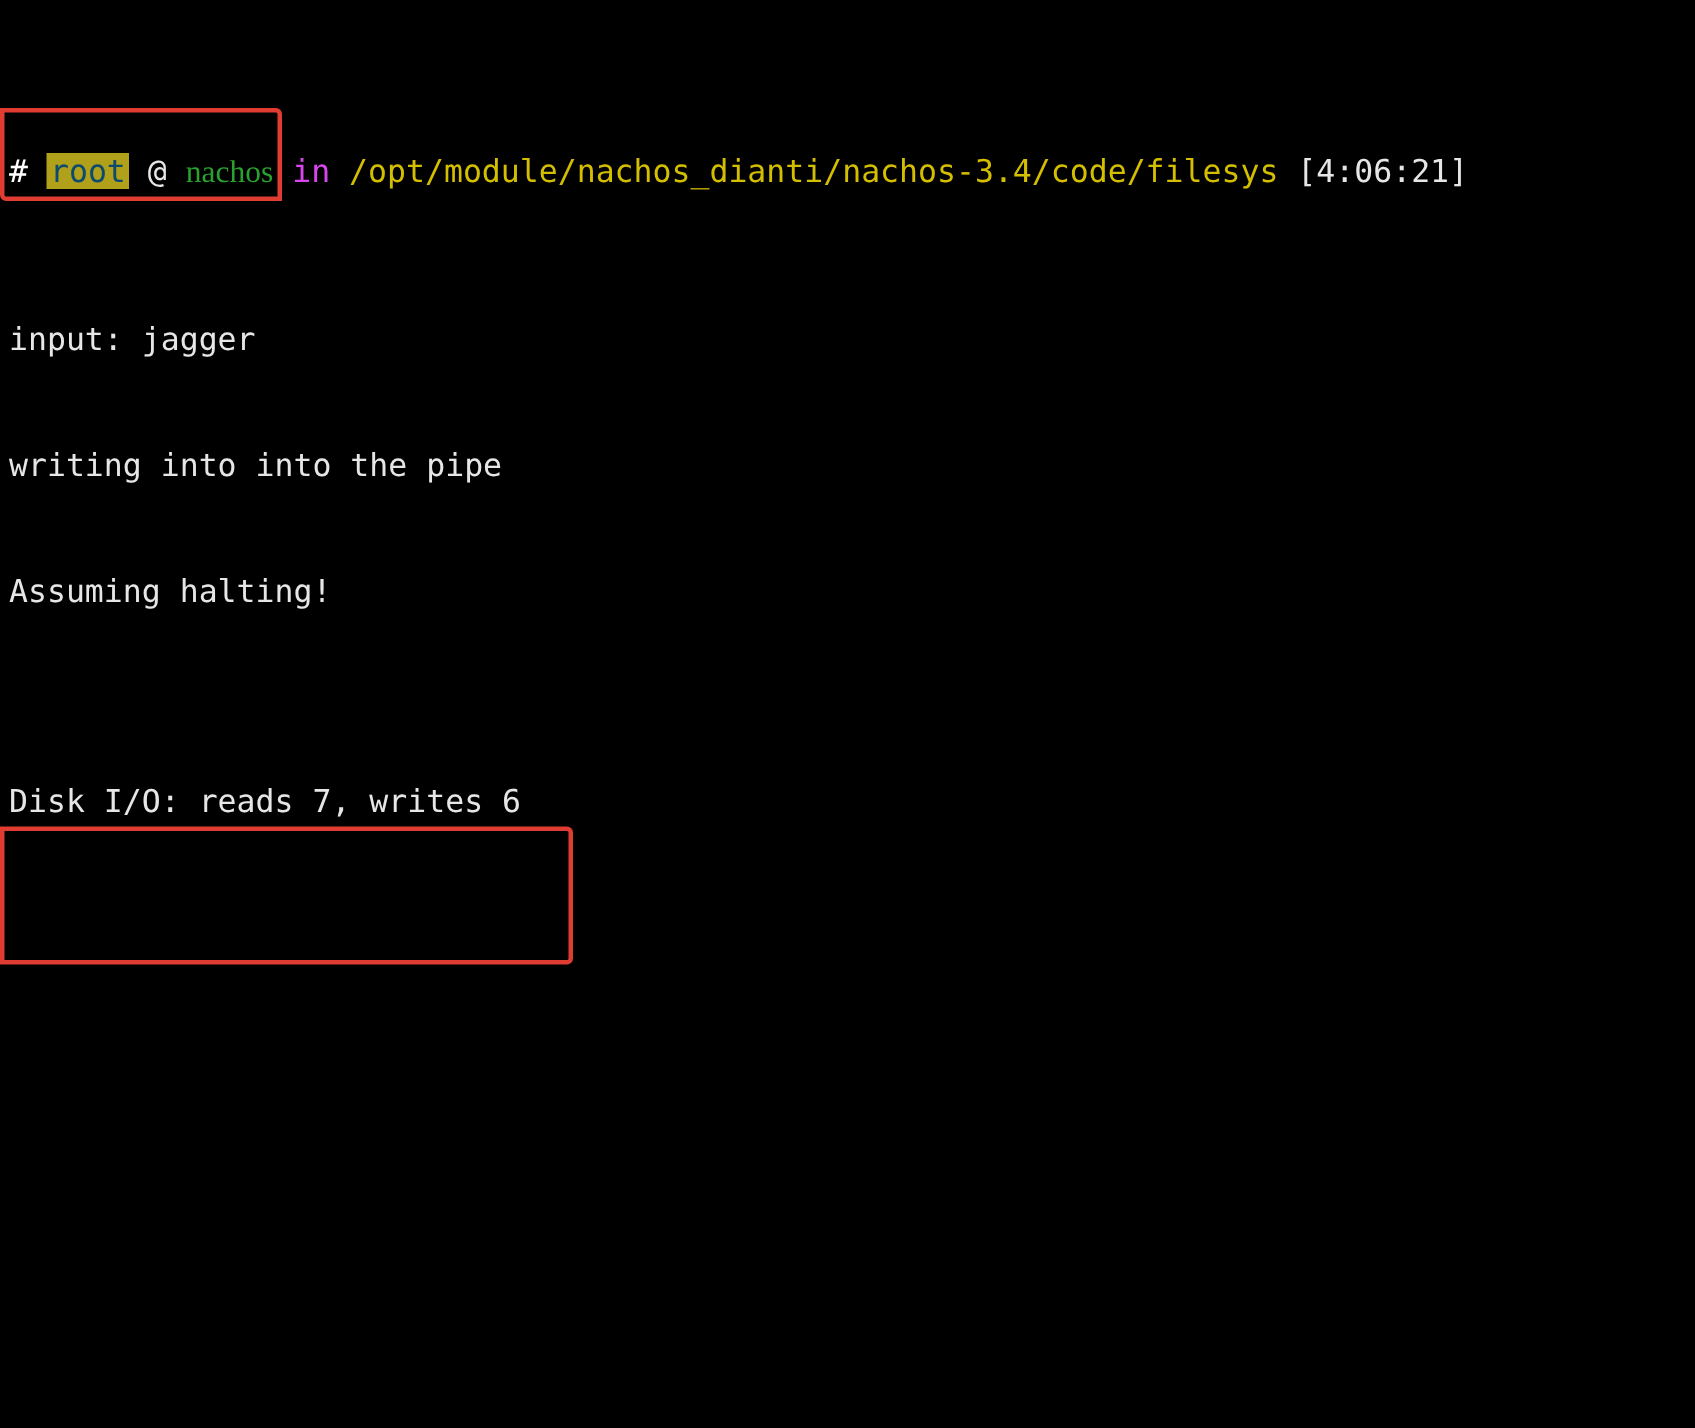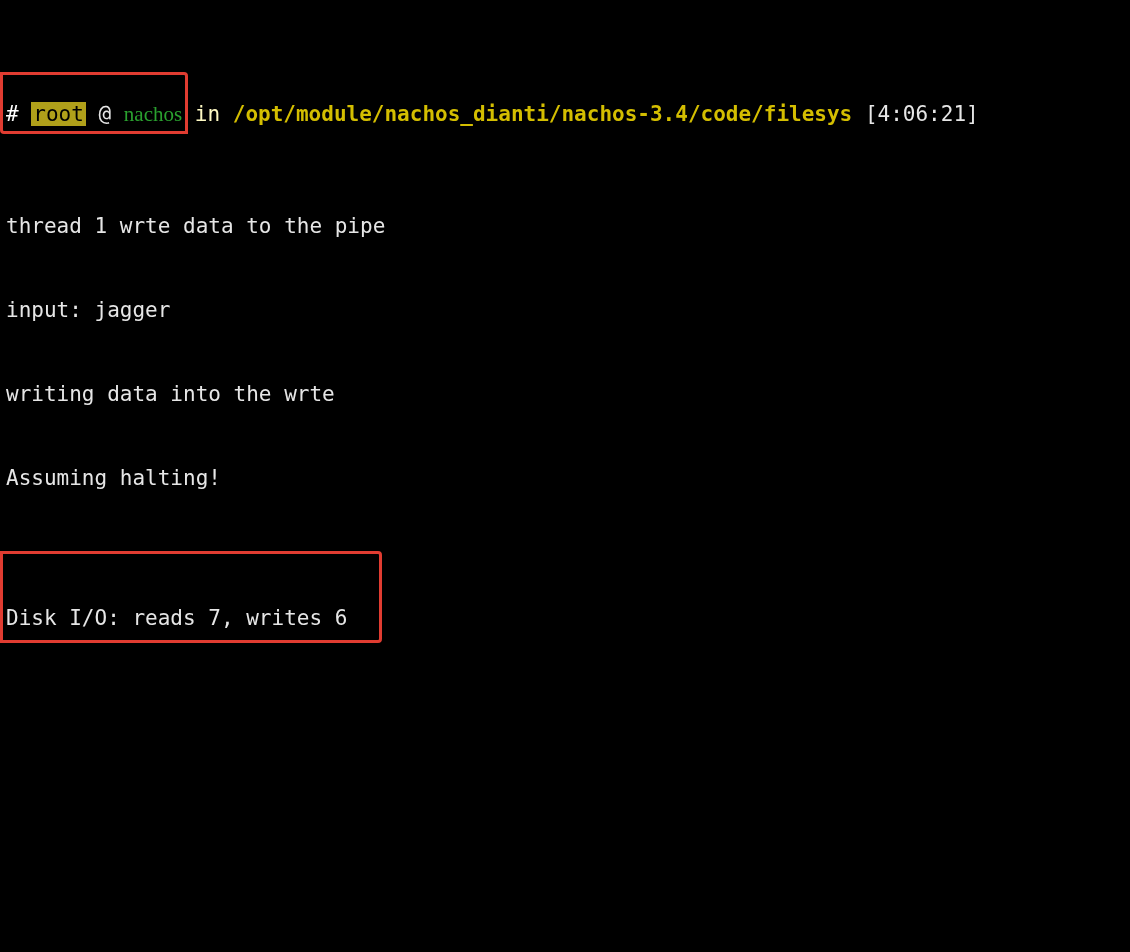--- a/index.html
+++ b/index.html
@@ -16,50 +16,49 @@
     line-height: 28px;
     color: #e6e6e6;
     padding: 16px 6px 0 6px;
     white-space: pre;
     position: relative;
   }
   .line { white-space: pre; }
   .hash { color: #ffffff; }
   .dollar { color: #e03c31; }
   .root-hl {
-    color: #000000;
+    color: #0c4a6e;
     background: #b0a01a;
     padding: 0 2px;
   }
   .at { color: #e6e6e6; }
   .host { color: #2aa12f; font-family: Liberation Serif, serif; }
-  .inword { color: #fef9c3; }
-  .path { color: #d4be00; font-weight: 700; }
+  .inword { color: #d946ef; }
+  .path { color: #d4be00; font-weight: 400; }
   .time { color: #e6e6e6; text-align: center; }
   .cmd { color: #e6e6e6; }
   .out { color: #e6e6e6; }
   .box {
     position: absolute;
     border: 3px solid #e03c31;
     box-sizing: border-box;
     pointer-events: none;
   }
   .box1 { left: 0px;  top: 72px;  width: 188px; height: 62px; border-bottom-left-radius:4px; border-top-right-radius:4px;}
   .box2 { left: 0px;  top: 551px; width: 382px; height: 92px; border-top-right-radius:4px; border-bottom-right-radius:4px;}
 </style>
 </head>
 <body>
 
 <div class="terminal">
   
   <div class="line"><span class="hash">#</span> <span class="root-hl">root</span><span class="at"> @ </span><span class="host">nachos</span><span class="inword"> in </span><span class="path">/opt/module/nachos_dianti/nachos-3.4/code/filesys</span><span class="time"> [4:06:21]</span></div>
   
-  <div class="line out">thread 1 wrte data to the pipe</div>
   <div class="line out">input: jagger</div>
-  <div class="line out">writing data into the wrte</div>
+  <div class="line out">writing into into the pipe</div>
   <div class="line out">Assuming halting!</div>
   <div class="line out"></div>
   <div class="line out">Disk I/O: reads 7, writes 6</div>
   
   
   
   <div class="line out"></div>
   
   
   

